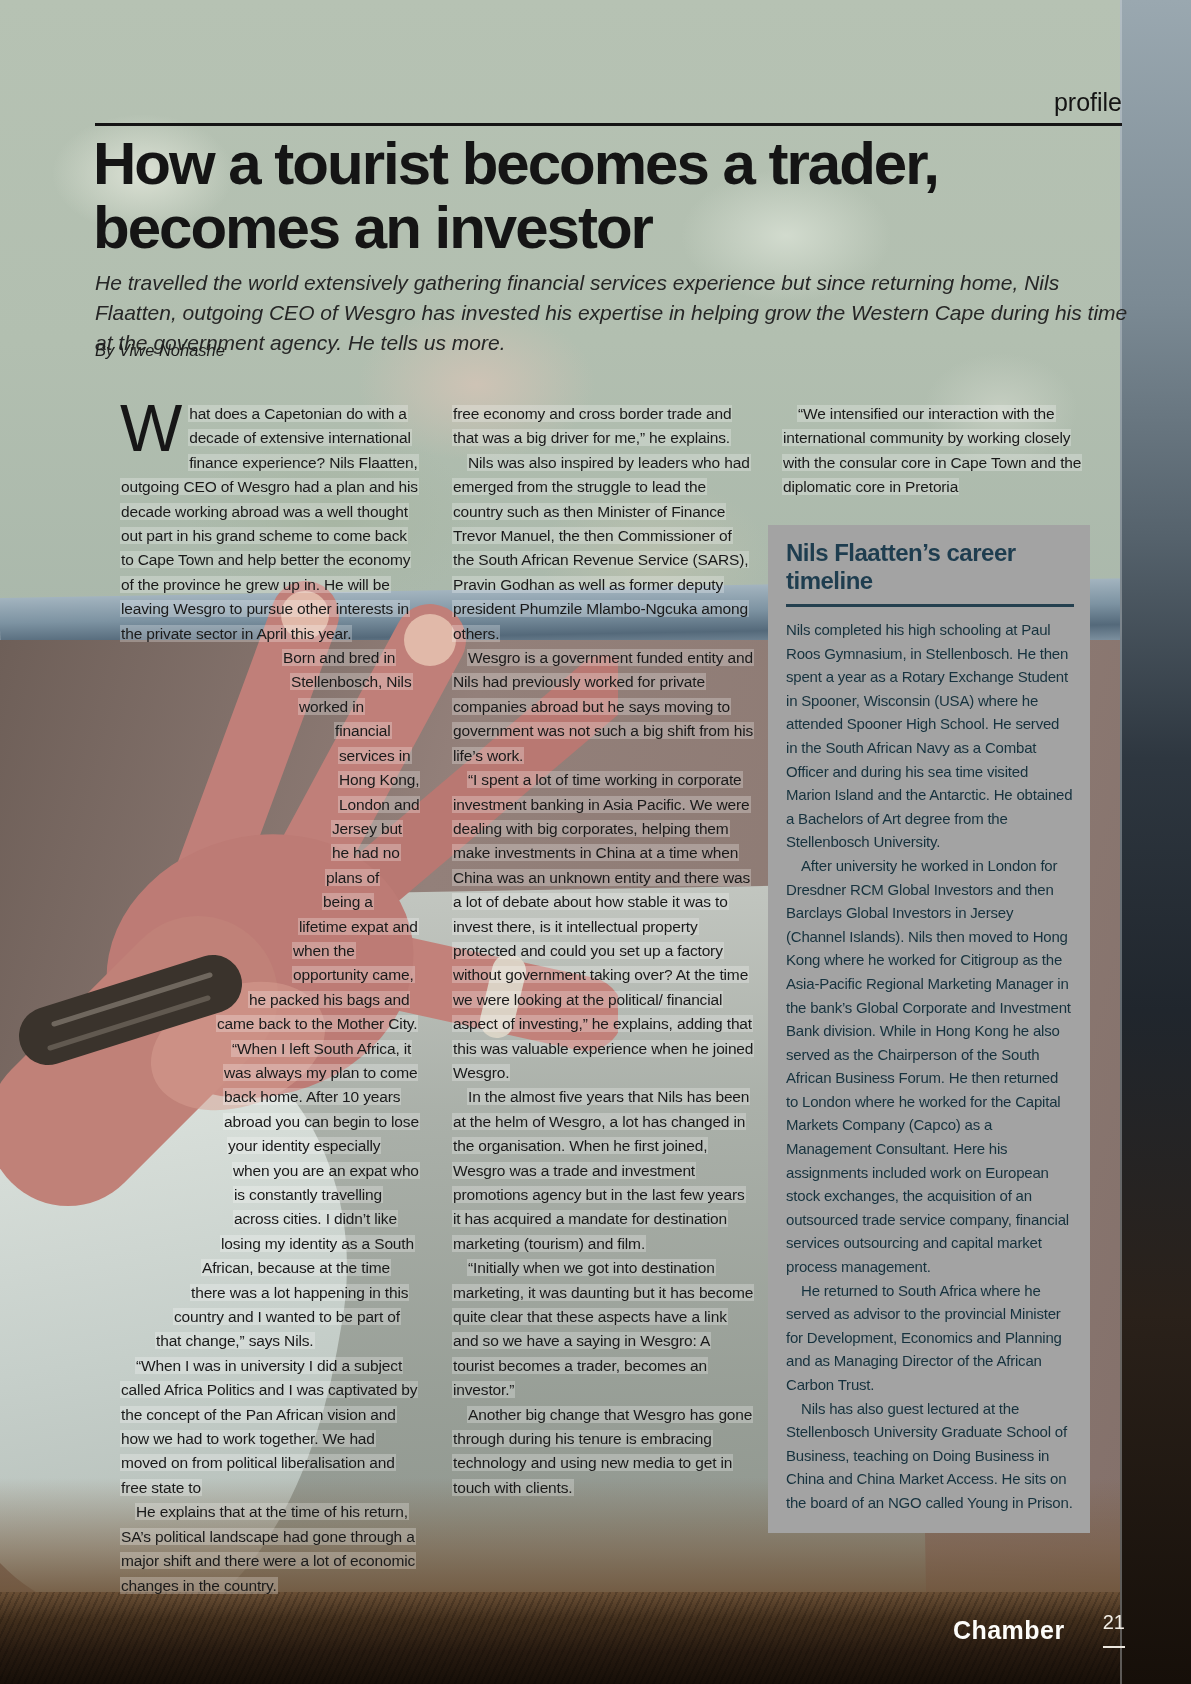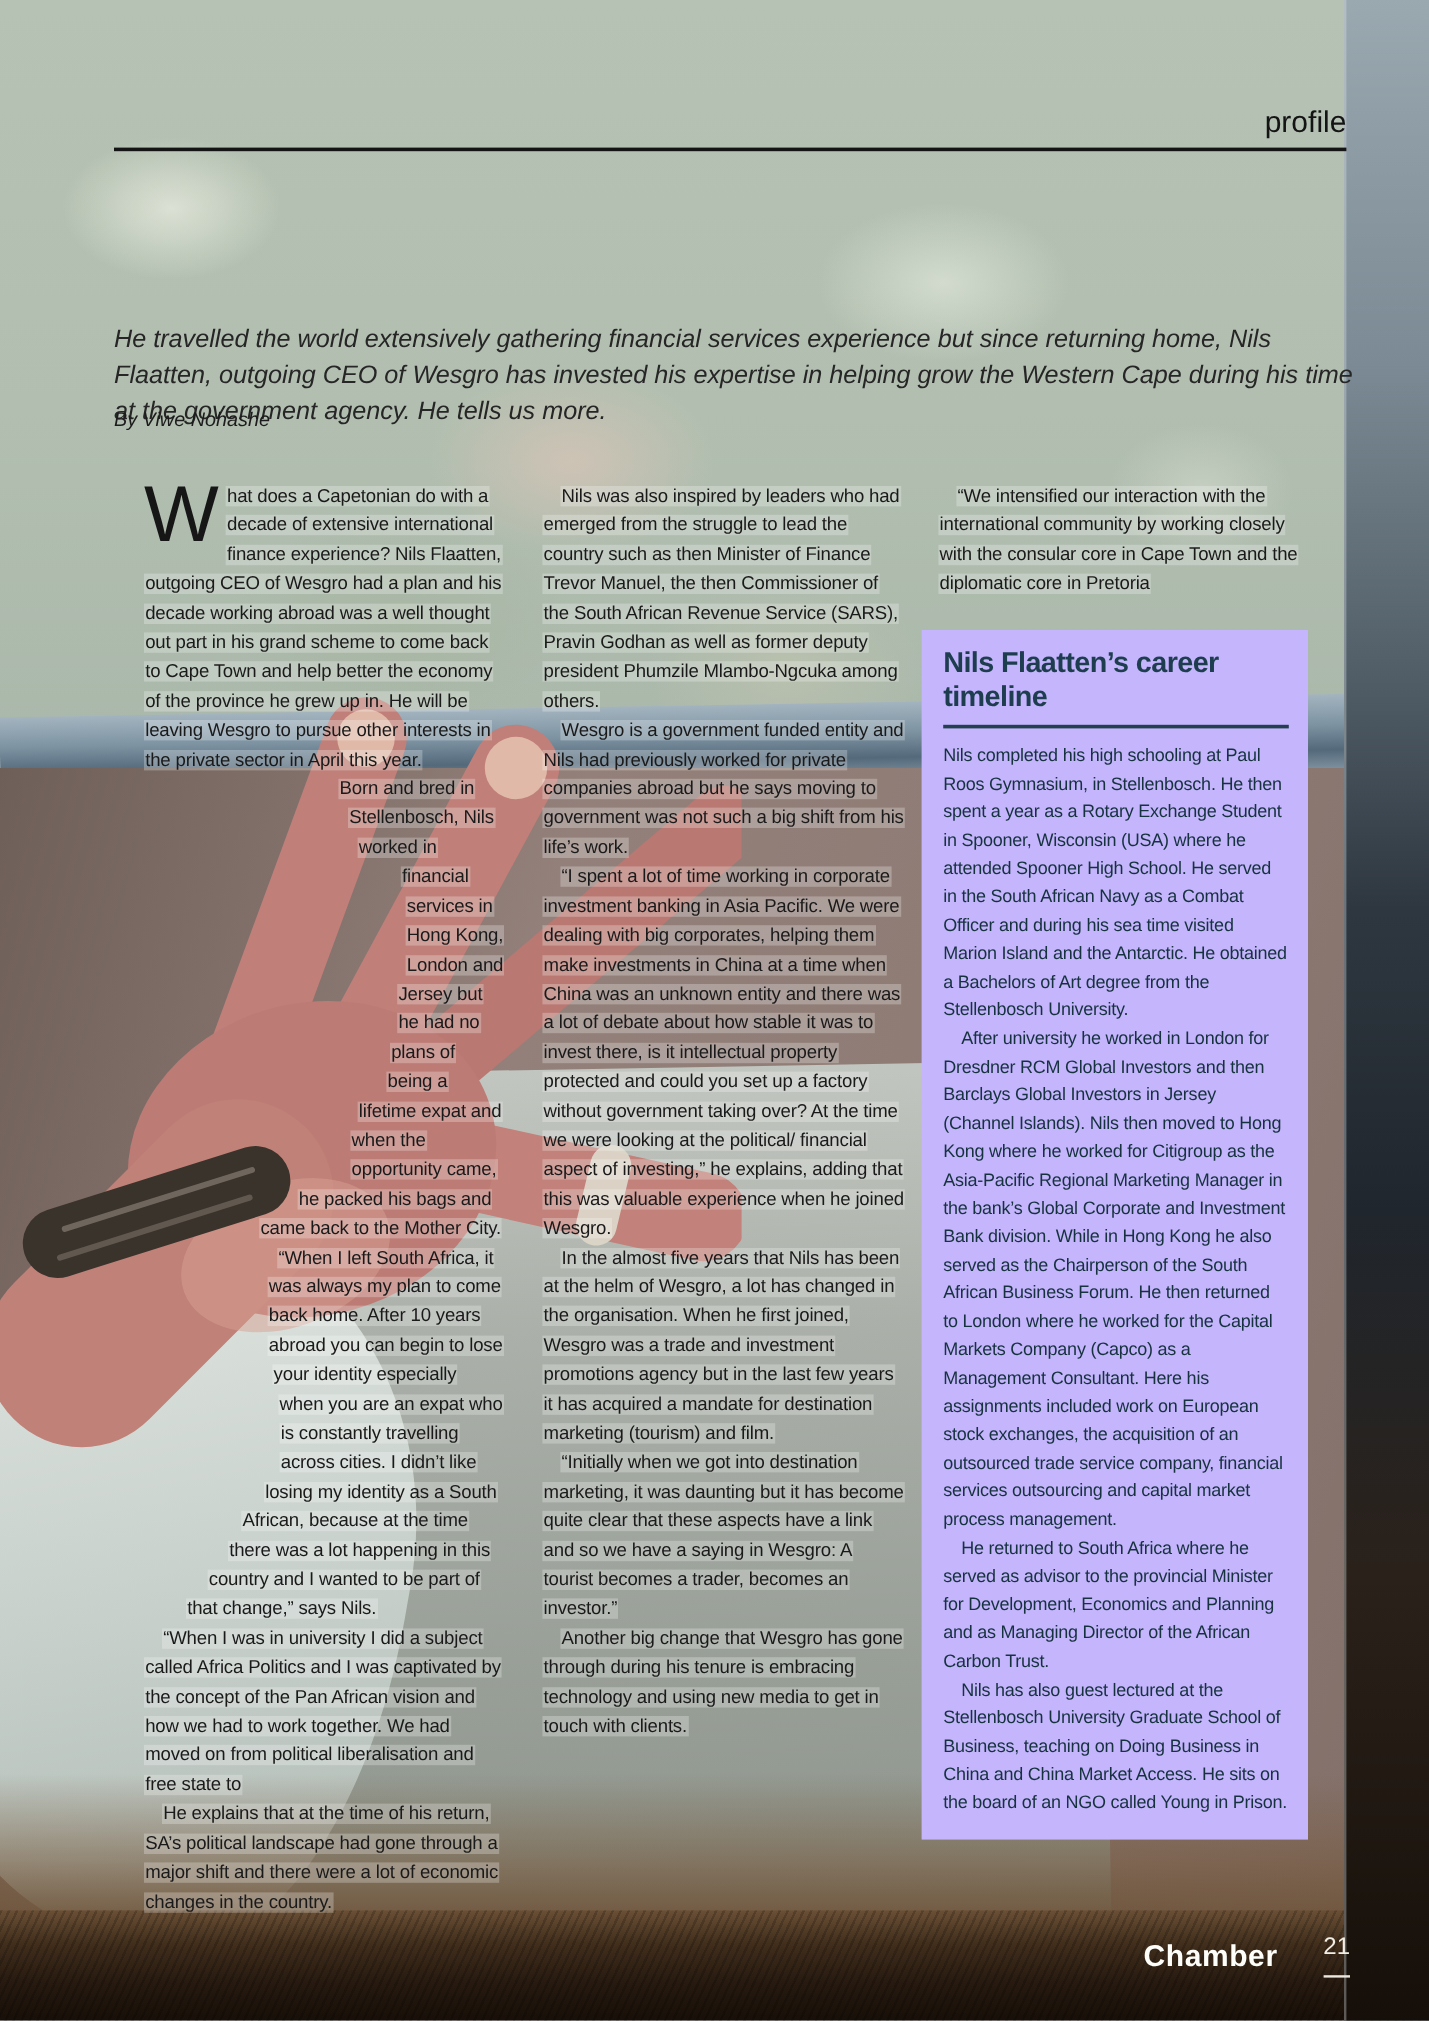--- a/index.html
+++ b/index.html
@@ -50,21 +50,21 @@
   .col{position:absolute;top:402px;width:300px;font-size:15.5px;line-height:24.4px;
        letter-spacing:-0.15px;color:#1a1a1a;}
   .col p{margin:0;}
   .col1{left:120px;} .col2{left:452px;width:302px;} .col3{left:782px;width:302px;}
   .ind{text-indent:15px;}
   .hl{background:rgba(255,255,255,.26);-webkit-box-decoration-break:clone;box-decoration-break:clone;padding:0 1px;}
   .dropcap{float:left;font-size:66px;line-height:48px;padding:2px 6px 0 0;color:#161616;}
   .wrapshape{height:0;}
 
   .sidebar{position:absolute;left:768px;top:525px;width:322px;box-sizing:border-box;
-    padding:14px 16px 18px 18px;background:#c4b5fd;color:#16323e;}
+    padding:14px 16px 18px 18px;background:#a3a3a3;color:#16323e;}
   .sidebar h2{margin:0;font-size:24px;letter-spacing:-0.5px;color:#1e3d4f;}
   .sidebar .rule{height:3px;background:#24404f;margin:9px 0 11px 0;}
   .sidebar p{margin:0;font-size:15px;line-height:23.6px;letter-spacing:-0.2px;}
 
   .footer{position:absolute;top:1612px;right:66px;display:flex;align-items:center;gap:38px;}
   .footer .brand{font-size:25px;font-weight:bold;color:#fdfdfa;letter-spacing:.5px;}
   .footer .pageno{font-size:20px;color:#f2eee6;border-bottom:2px solid #ece7df;padding-bottom:14px;line-height:1;}
 </style>
 </head>
 <body>
@@ -90,20 +90,22 @@
     <line x1="60" y1="470" x2="225" y2="418" stroke="#3a332c" stroke-width="58" stroke-linecap="round"></line>
     <line x1="66" y1="458" x2="222" y2="409" stroke="#7d756b" stroke-width="5" stroke-linecap="round" opacity=".8"></line>
     <line x1="62" y1="482" x2="220" y2="432" stroke="#6b6359" stroke-width="5" stroke-linecap="round" opacity=".8"></line>
   </svg>
   <div class="bg bg-couchlight"></div>
   <div class="bg bg-couchdark"></div>
   <div class="bg bg-frame"></div>
 
   <div class="kicker">profile</div>
   <div class="toprule"></div>
+  <h1 class="headline"><span>How a tourist becomes a trader,</span><br>
+    <span>becomes an investor</span></h1>
   <p class="standfirst">He travelled the world extensively gathering financial services experience but since returning home, Nils Flaatten, outgoing CEO of Wesgro has invested his expertise in helping grow the Western Cape during his time at the government agency. He tells us more.</p>
   <p class="byline">By Viwe Nohashe</p>
 
   <div class="col col1">
     <p><span class="dropcap">W</span><span class="hl">hat does a Capetonian do with a decade of extensive international finance experience? Nils Flaatten, outgoing CEO of Wesgro had a plan and his decade working abroad was a well thought out part in his grand scheme to come back to Cape Town and help better the economy of the province he grew up in. He will be leaving Wesgro to pursue other interests in the private sector in April this year.</span></p>
     <div class="wrapshape">
         <div style="float: left; clear: left; width: 138px; height: 24.4px;"></div>
         <div style="float: left; clear: left; width: 162px; height: 24.4px;"></div>
         <div style="float: left; clear: left; width: 170px; height: 24.4px;"></div>
         <div style="float: left; clear: left; width: 178px; height: 24.4px;"></div>
@@ -133,20 +135,21 @@
         <div style="float: left; clear: left; width: 53px; height: 24.4px;"></div>
         <div style="float: left; clear: left; width: 35px; height: 24.4px;"></div>
       </div>
     <p><span class="hl">Born and bred in Stellenbosch, Nils worked in financial services in Hong Kong, London and Jersey but he had no plans of being a lifetime expat and when the opportunity came, he packed his bags and came back to the Mother City.</span></p>
     <p class="ind"><span class="hl">“When I left South Africa, it was always my plan to come back home. After 10 years abroad you can begin to lose your identity especially when you are an expat who is constantly travelling across cities. I didn’t like losing my identity as a South African, because at the time there was a lot happening in this country and I wanted to be part of that change,” says Nils.</span></p>
     <p class="ind"><span class="hl">“When I was in university I did a subject called Africa Politics and I was captivated by the concept of the Pan African vision and how we had to work together.  We had moved on from political liberalisation and free state to</span></p>
     <p class="ind"><span class="hl">He explains that at the time of his return, SA’s political landscape had gone through a major shift and there were a lot of economic changes in the country.</span></p>
   </div>
 
   <div class="col col2">
+    <p><span class="hl">free economy and cross border trade and that was a big driver for me,” he explains.</span></p>
     <p class="ind"><span class="hl">Nils was also inspired by leaders who had emerged from the struggle to lead the country such as then Minister of Finance Trevor Manuel, the then Commissioner of the South African Revenue Service (SARS), Pravin Godhan as well as former deputy president Phumzile Mlambo-Ngcuka among others.</span></p>
     <p class="ind"><span class="hl">Wesgro is a government funded entity and Nils had previously worked for private companies abroad but he says moving to government was not such a big shift from his life’s work.</span></p>
     <p class="ind"><span class="hl">“I spent a lot of time working in corporate investment banking in Asia Pacific. We were dealing with big corporates, helping them make investments in China at a time when China was an unknown entity and there was a lot of debate about how stable it was to invest there, is it intellectual property protected and could you set up a factory without government taking over? At the time we were looking at the political/ financial aspect of investing,” he explains, adding that this was valuable experience when he joined Wesgro.</span></p>
     <p class="ind"><span class="hl">In the almost five years that Nils has been at the helm of Wesgro, a lot has changed in the organisation. When he first joined, Wesgro was a trade and investment promotions agency but in the last few years it has acquired a mandate for destination marketing (tourism) and film.</span></p>
     <p class="ind"><span class="hl">“Initially when we got into destination marketing, it was daunting but it has become quite clear that these aspects have a link and so we have a saying in Wesgro: A tourist becomes a trader, becomes an investor.”</span></p>
     <p class="ind"><span class="hl">Another big change that Wesgro has gone through during his tenure is embracing technology and using new media to get in touch with clients.</span></p>
   </div>
 
   <div class="col col3">
     <p class="ind"><span class="hl">“We intensified our interaction with the international community by working closely with the consular core in Cape Town and the diplomatic core in Pretoria</span></p>

